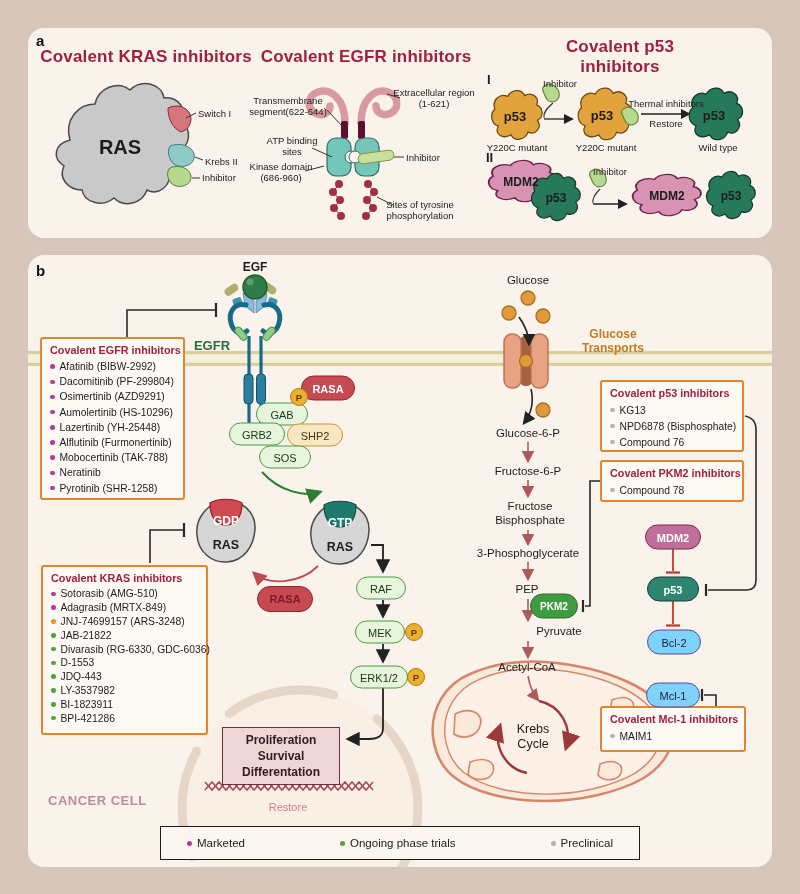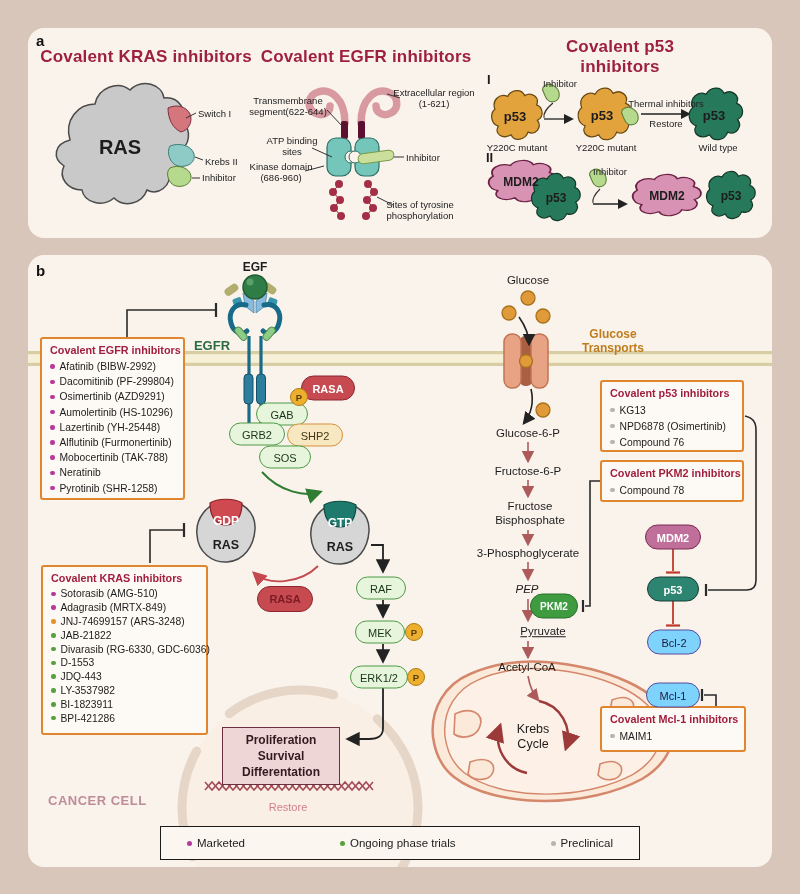--- a/index.html
+++ b/index.html
@@ -375,21 +375,21 @@
 
   <div class="ibox" style="left:600px;top:380px;width:144px;height:72px;--lh:16px;">
     <div class="btitle">Covalent p53 inhibitors</div>
     <div>
         <div class="inh-item">
           <span class="bullet" style="background: rgb(185, 179, 173);"></span>
           <span>KG13</span>
         </div>
         <div class="inh-item">
           <span class="bullet" style="background: rgb(185, 179, 173);"></span>
-          <span>NPD6878 (Osimertinib)</span>
+          <span>NPD6878 (Bisphosphate)</span>
         </div>
         <div class="inh-item">
           <span class="bullet" style="background: rgb(185, 179, 173);"></span>
           <span>Compound 76</span>
         </div>
       </div>
   </div>
 
   <div class="ibox" style="left:600px;top:460px;width:144px;height:42px;--lh:16px;">
     <div class="btitle">Covalent PKM2 inhibitors</div>
@@ -437,23 +437,23 @@
   <div class="tl bold" style="left:48px;top:793px;font-size:13px;color:#bd8c98;letter-spacing:.5px;">CANCER CELL</div>
 
   <div class="t gly" style="left:528px;top:281px;">Glucose</div>
   <div class="t bold" style="left:613px;top:341px;font-size:12px;color:#bf7d1d;">Glucose
 Transports</div>
   <div class="t gly" style="left:528px;top:434px;">Glucose-6-P</div>
   <div class="t gly" style="left:528px;top:472px;">Fructose-6-P</div>
   <div class="t gly" style="left:530px;top:514px;">Fructose
 Bisphosphate</div>
   <div class="t gly" style="left:528px;top:554px;">3-Phosphoglycerate</div>
-  <div class="t gly" style="left:527px;top:590px;font-style:italic;">PEP</div>
+  <div class="t gly" style="left:527px;top:590px;">PEP</div>
   <div class="pill pkm" style="left:554px;top:606px;width:46px;height:23px;">PKM2</div>
-  <div class="t gly" style="left:543px;top:632px;text-decoration:underline;">Pyruvate</div>
+  <div class="t gly" style="left:559px;top:632px;">Pyruvate</div>
   <div class="t gly" style="left:527px;top:668px;">Acetyl-CoA</div>
   <div class="t" style="left:533px;top:737px;font-size:12.5px;">Krebs
 Cycle</div>
 
   <div class="pill mauve" style="left:673px;top:537px;width:54px;height:23px;">MDM2</div>
   <div class="pill teal" style="left:673px;top:589px;width:50px;height:23px;">p53</div>
   <div class="pill lav" style="left:674px;top:642px;width:52px;height:23px;">Bcl-2</div>
   <div class="pill lav" style="left:673px;top:695px;width:52px;height:23px;">Mcl-1</div>
 
   <div class="legend" style="left:160px;top:826px;width:480px;height:34px;">

